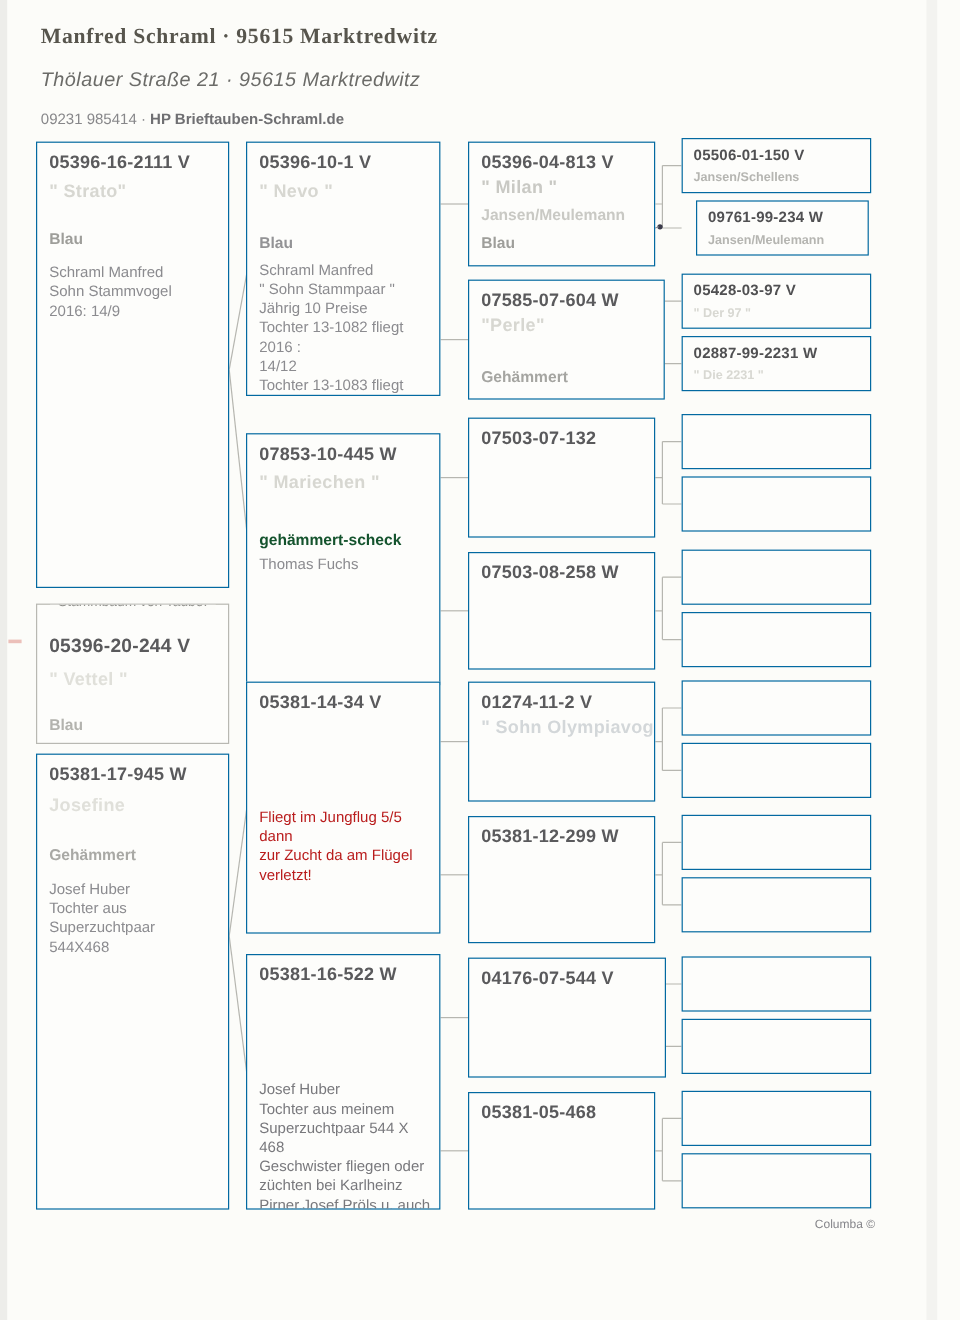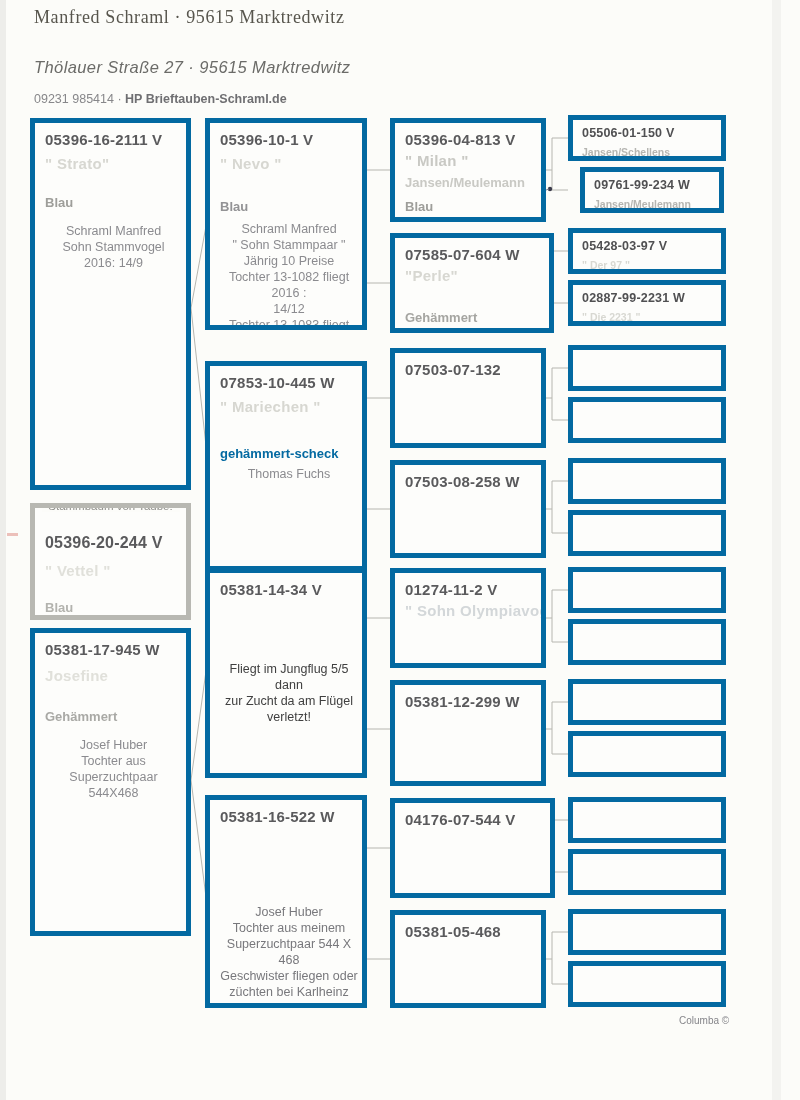--- a/index.html
+++ b/index.html
@@ -5,27 +5,27 @@
   html,body{margin:0;padding:0;}
   body{
     width:800px;height:1100px;position:relative;
     background:#fcfcf9;
     font-family:"Liberation Sans", sans-serif;
     overflow:hidden;
   }
   .edge-strip{position:absolute;top:0;bottom:0;background:#ededea;}
   .right-band{position:absolute;top:0;bottom:0;background:#f3f3f0;}
   
-  .hdr1{position:absolute;left:34px;top:7px;font-family:"Liberation Serif",serif;
-        font-weight:normal;font-size:18px;color:#57554d;letter-spacing:0.6px;}
+  .hdr1{position:absolute;left:34px;top:20px;font-family:"Liberation Serif",serif;
+        font-weight:bold;font-size:18px;color:#57554d;letter-spacing:0.6px;}
   .hdr2{position:absolute;left:34px;top:58px;font-style:italic;font-size:16.5px;color:#6b6b68;letter-spacing:0.4px;}
   .hdr3{position:absolute;left:34px;top:92px;font-size:12.5px;color:#87878a;}
   .hdr3 b{color:#6f6f72;}
   
-  .pbox{position:absolute;background:#fdfdfb;border:5px solid #0369a1;box-sizing:border-box;overflow:hidden;text-align:center;}
+  .pbox{position:absolute;background:#fdfdfb;border:1px solid #0369a1;box-sizing:border-box;overflow:hidden;}
   .ring{position:absolute;left:10px;top:8px;font-weight:bold;font-size:15px;color:#5a5a5c;letter-spacing:0.2px;white-space:nowrap;}
   .bname{position:absolute;left:10px;font-weight:bold;font-size:15px;color:#d7d7d1;letter-spacing:0.3px;white-space:nowrap;}
   .bname.f2{color:#c9c9c4;}
   .bname.f3{color:#e0e0da;}
   .bstrain{position:absolute;left:10px;font-weight:bold;font-size:13px;color:#c9c9c4;white-space:nowrap;}
   .bcolor{position:absolute;left:10px;font-weight:bold;font-size:13px;color:#9e9e9a;white-space:nowrap;}
   .bdetails{position:absolute;left:10px;right:4px;font-size:12.5px;color:#8b8b8f;line-height:1.28;white-space:pre-line;}
   
   .ring-sm{position:absolute;left:9px;top:6px;font-weight:bold;font-size:12.5px;color:#505052;letter-spacing:0.2px;white-space:nowrap;}
   .bname-sm{position:absolute;left:9px;top:26px;font-weight:bold;font-size:10.5px;color:#b5b5b1;white-space:nowrap;}
@@ -36,21 +36,21 @@
   .footer{position:absolute;left:679px;top:1015px;font-size:10px;color:#85858a;}
   svg.overlay{position:absolute;left:0;top:0;pointer-events:none;}
 </style>
 </head>
 <body>
 
 <div class="edge-strip" style="left:0;width:6px;"></div>
 <div class="right-band" style="left:772px;width:9px;"></div>
 
 <div class="hdr1">Manfred Schraml  ·  95615 Marktredwitz</div>
-<div class="hdr2">Thölauer Straße 27  ·  95615 Marktredwitz</div>
+<div class="hdr2">Thölauer Straße 21  ·  95615 Marktredwitz</div>
 <div class="hdr3"><span>09231 985414  · </span><b>HP Brieftauben-Schraml.de</b></div>
 
 <svg class="overlay" width="800" height="1100" viewBox="0 0 800 1100">
   <g stroke="#b6b6b0" stroke-width="1" fill="none">
 
     <path d="M247,490 L247,503"></path>
       <path d="M247,620 L247,628"></path>
 
     <path d="M191,308 L206,226"></path>
       <path d="M191,308 L206,446"></path>
@@ -96,21 +96,21 @@
 2016: 14/9</div>
 </div>
 
 <div class="pbox" style="left:30px;top:503px;width:161px;height:117px;border-color:#b8b8b2;">
   <span class="legend">Stammbaum von Taube:</span>
   <div class="ring" style="top:26px;font-size:16px;">05396-20-244 V</div>
   <div class="bname f3" style="top:54px;">" Vettel "</div>
   <div class="bcolor" style="top:92px;color:#b3b3ae;">Blau</div>
 </div>
 
-<div class="pbox" style="left:30px;top:628px;width:161px;height:308px;">
+<div class="pbox" style="left:30px;top:628px;width:161px;height:380px;">
   <div class="ring">05381-17-945 W</div>
   <div class="bname f3" style="top:34px;">Josefine</div>
   <div class="bcolor" style="top:76px;color:#a9a9a5;">Gehämmert</div>
   <div class="bdetails" style="top:104px;">Josef Huber
 Tochter aus Superzuchtpaar
 544X468</div>
 </div>
 
 <div class="pbox" style="left:205px;top:118px;width:162px;height:212px;">
   <div class="ring">05396-10-1 V</div>
@@ -121,27 +121,27 @@
 Jährig 10 Preise
 Tochter 13-1082 fliegt 2016 :
 14/12
 Tochter 13-1083 fliegt
 2016:13/10</div>
 </div>
 
 <div class="pbox" style="left:205px;top:361px;width:162px;height:210px;">
   <div class="ring">07853-10-445 W</div>
   <div class="bname" style="top:32px;">" Mariechen "</div>
-  <div class="bcolor" style="top:80px;color:#0369a1;">gehämmert-scheck</div>
+  <div class="bcolor" style="top:80px;color:#14532d;">gehämmert-scheck</div>
   <div class="bdetails" style="top:100px;">Thomas Fuchs</div>
 </div>
 
 <div class="pbox" style="left:205px;top:568px;width:162px;height:210px;">
   <div class="ring">05381-14-34 V</div>
-  <div class="bdetails" style="top:88px;color:#404040;">Fliegt im Jungflug 5/5  dann
+  <div class="bdetails" style="top:104px;color:#b91c1c;">Fliegt im Jungflug 5/5  dann
 zur Zucht da am Flügel
 verletzt!</div>
 </div>
 
 <div class="pbox" style="left:205px;top:795px;width:162px;height:213px;">
   <div class="ring">05381-16-522 W</div>
   <div class="bdetails" style="top:104px;color:#78787c;">Josef Huber
 Tochter aus meinem
 Superzuchtpaar 544 X 468
 Geschwister fliegen oder

